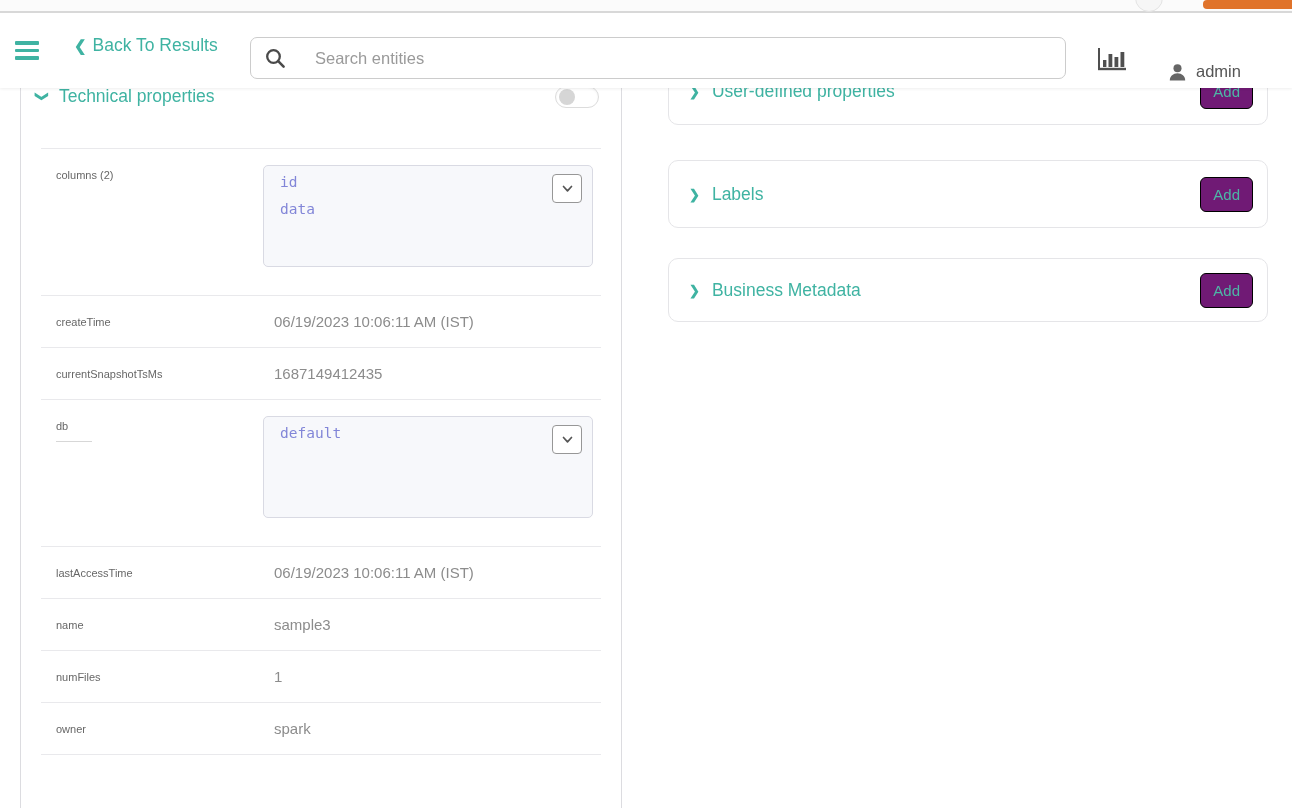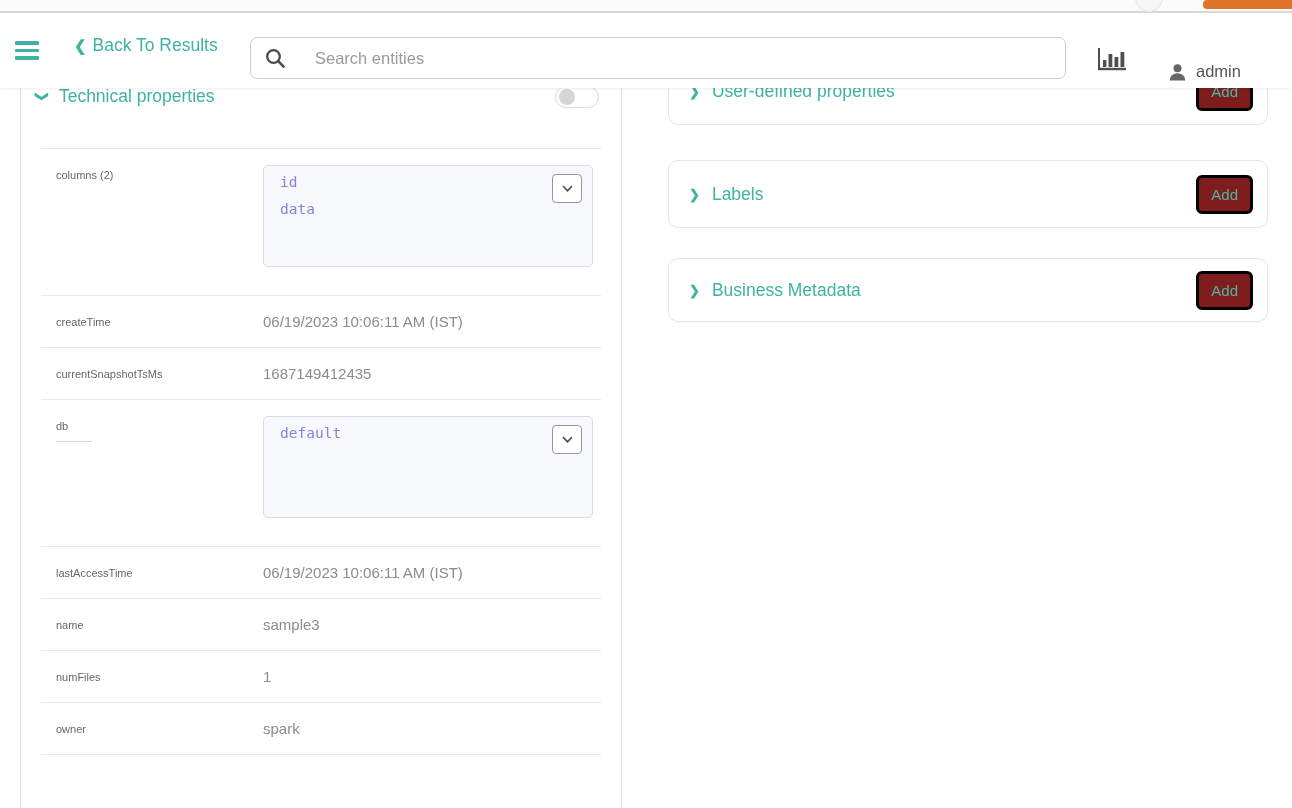--- a/index.html
+++ b/index.html
@@ -46,21 +46,21 @@
   .panel-heading{position:relative;height:70px;padding:8px 20px 0 16px;}
   .panel-title{display:flex;align-items:center;gap:11px;color:var(--teal);font-size:17.5px;cursor:pointer;}
   .chev{color:var(--teal);font-weight:bold;font-size:13px;line-height:1;}
   .chev.down{display:inline-block;transform:rotate(90deg);}
   .toggle{position:absolute;right:22px;top:8px;width:44px;height:22px;border:1px solid #dcdcdc;
     border-radius:11px;background:#fff;box-shadow:inset 0 1px 2px rgba(0,0,0,.05);cursor:pointer;}
   .toggle .knob{position:absolute;left:3px;top:2px;width:16px;height:16px;border-radius:50%;
     background:#d6d6d6;}
   .prop-rows{margin:0 20px;border-bottom:1px solid var(--divider);}
   .prop-row{display:flex;border-top:1px solid var(--divider);padding-left:15px;}
-  .prop-row.text{height:52px;align-items:center;}
+  .prop-row.text{height:52px;align-items:center;gap:11px;}
   .prop-row.code{padding-top:16px;padding-bottom:28px;align-items:flex-start;}
   .prop-key{width:207px;flex:none;font-size:11px;font-weight:normal;color:var(--label-text);}
   .prop-row.code .prop-key{padding-top:4px;}
   .k-line{display:block;width:36px;border-bottom:1px solid #d7d7d7;margin-top:9px;}
   .prop-value{font-size:15px;color:var(--value-text);}
   .codebox{position:relative;width:330px;height:102px;background:#f7f8fb;
     border:1px solid #d9dae3;border-radius:5px;padding:3px 16px;overflow:hidden;}
   .code-lines{font-family:"DejaVu Sans Mono",monospace;font-size:14.5px;line-height:27px;
     color:var(--code-text);}
   .dd-btn{position:absolute;top:8px;right:10px;width:30px;height:29px;background:#fff;
@@ -69,21 +69,21 @@
   
   .right-col{position:absolute;left:668px;top:0;width:600px;z-index:1;}
   .sec-card{position:absolute;left:0;width:600px;background:#fff;border:1px solid #e5e5e8;
     border-radius:10px;display:flex;align-items:center;justify-content:space-between;
     padding:0 14px 0 20px;}
   .sec-card.c0{top:57px;height:68px;}
   .sec-card.c1{top:160px;height:68px;}
   .sec-card.c2{top:258px;height:64px;}
   .sec-head{display:flex;align-items:center;gap:12px;cursor:pointer;}
   .sec-title{color:var(--teal);font-size:17.5px;}
-  .add-btn{background:#7f1d1d;border:3px solid #000000;color:#4db6a6;border-radius:6px;
+  .add-btn{background:#701a75;border:1px solid #000000;color:#4db6a6;border-radius:6px;
     font-size:15px;padding:8px 12px;cursor:pointer;font-family:"Liberation Sans",sans-serif;}
 </style>
 </head>
 <body>
 
 <div class="chrome">
   <div class="chrome-circle"></div>
   <div class="chrome-btn"></div>
 </div>
 

